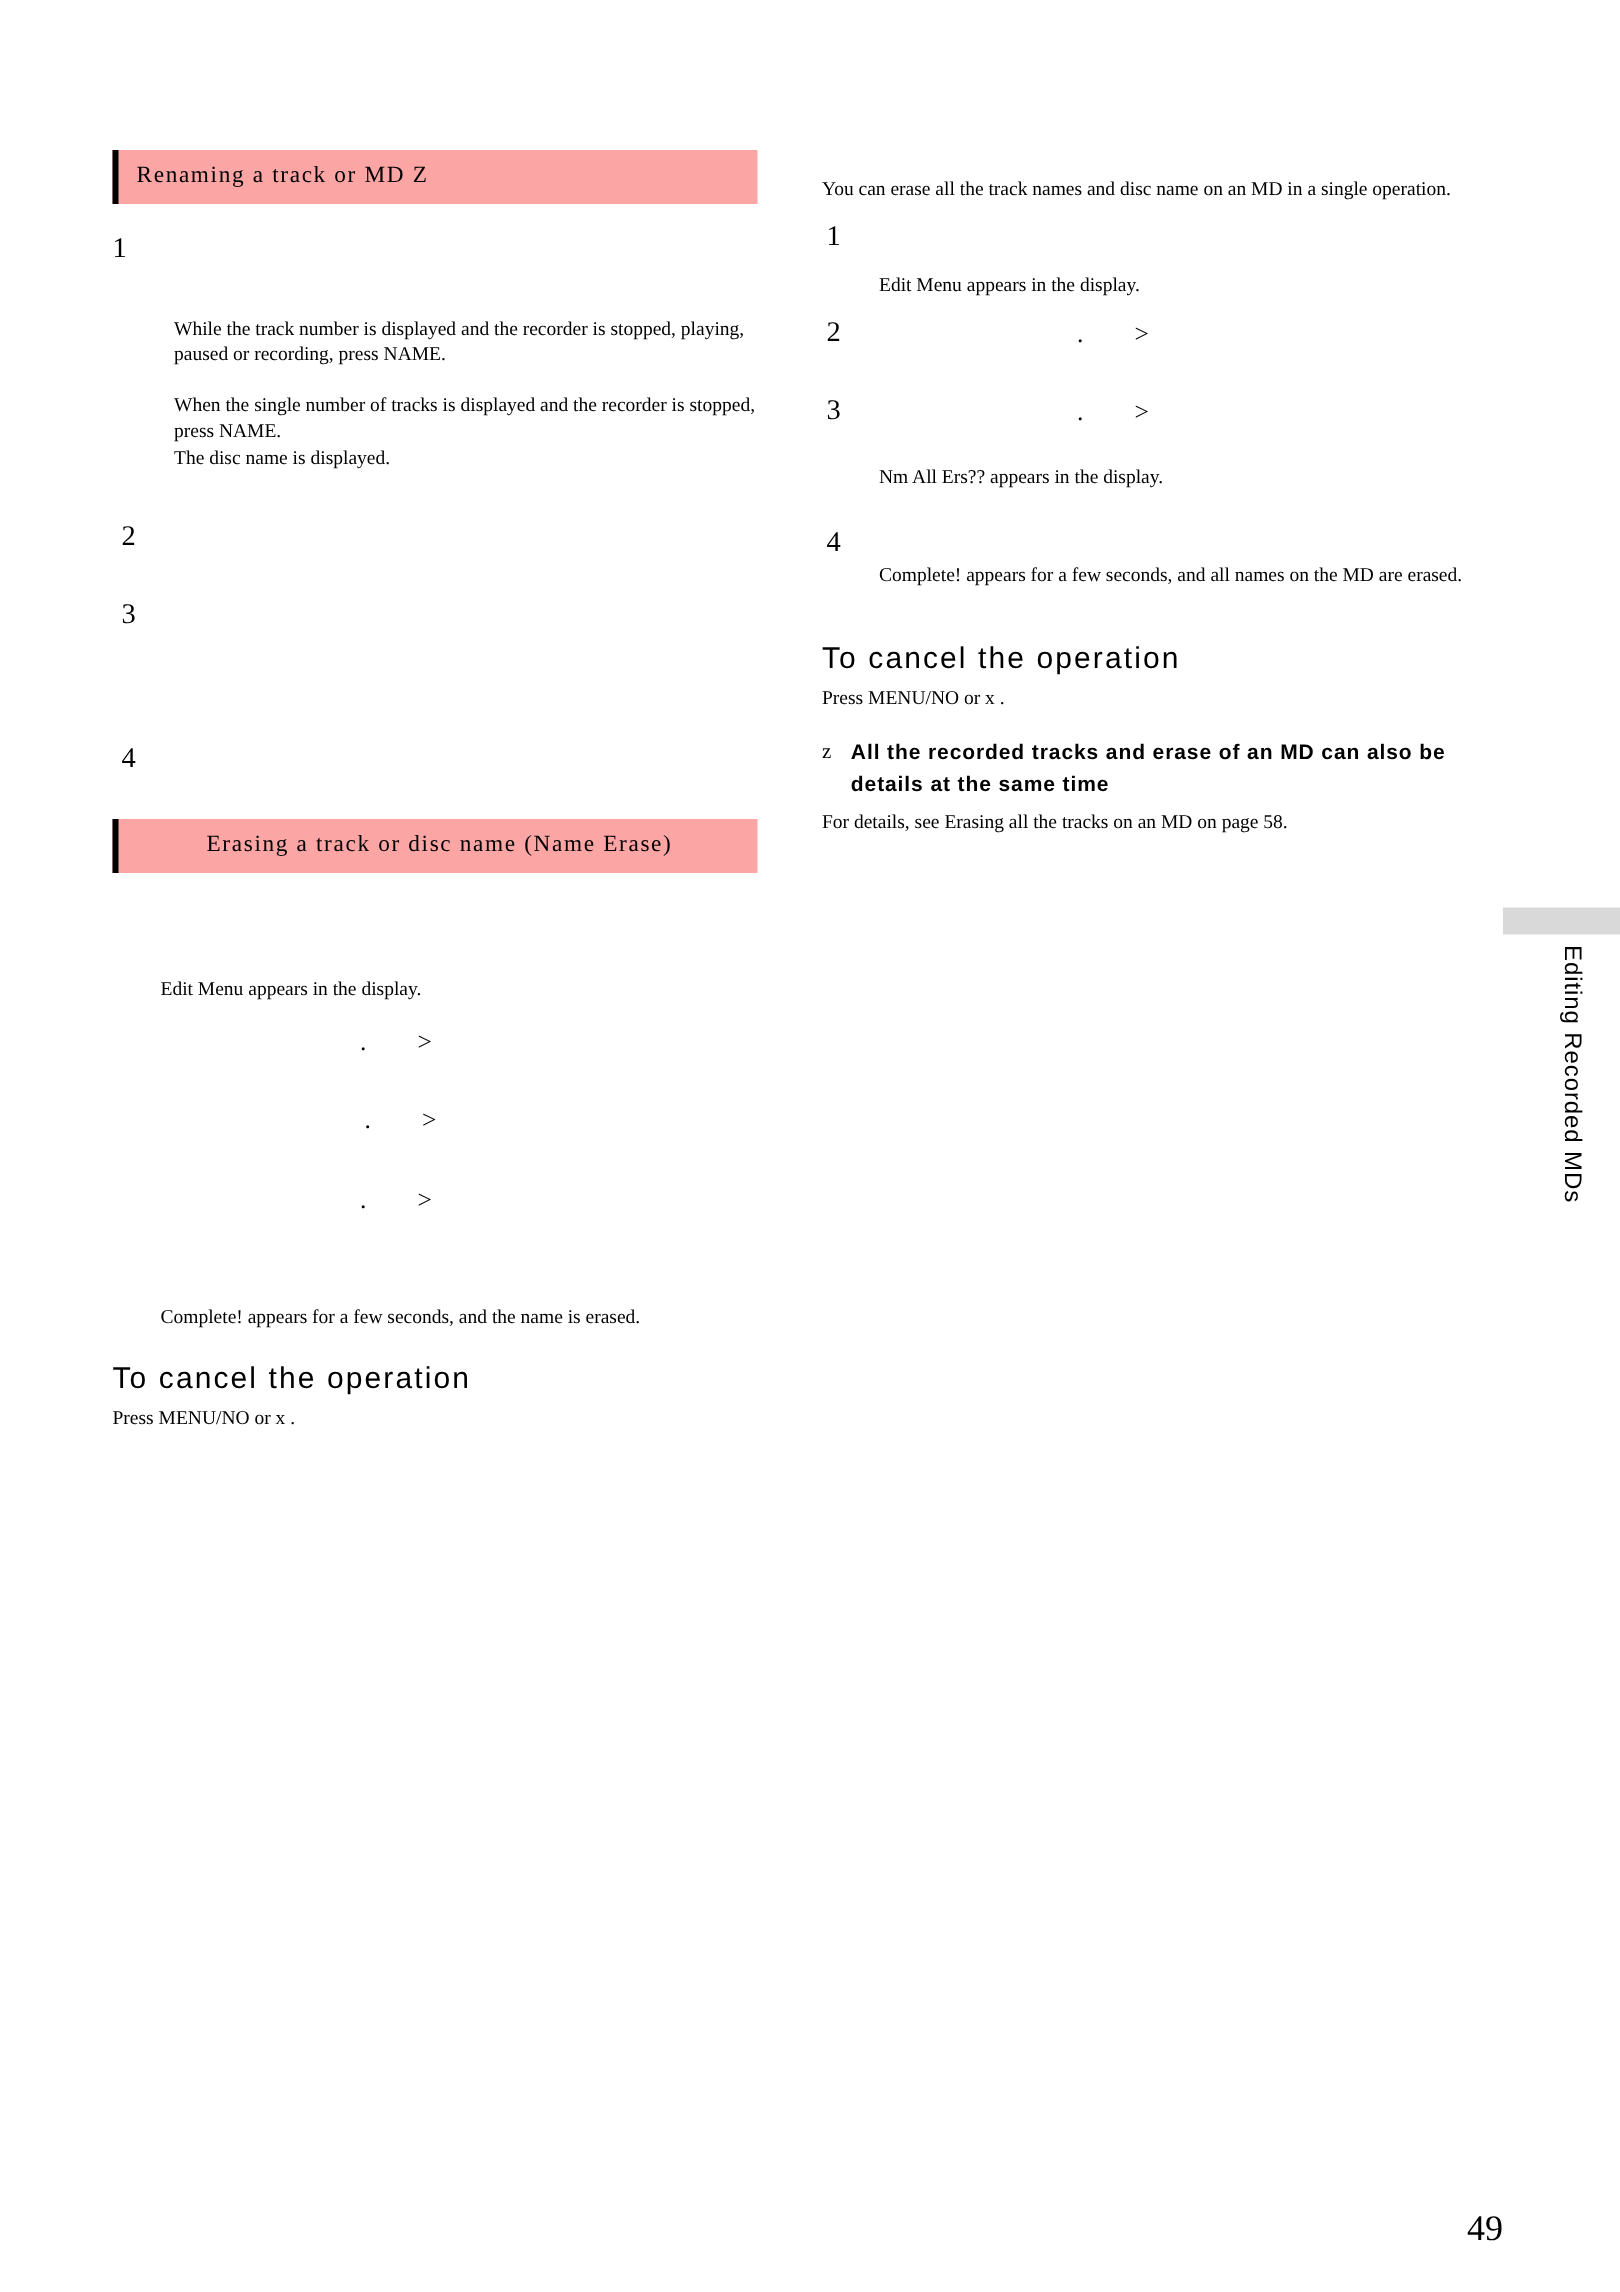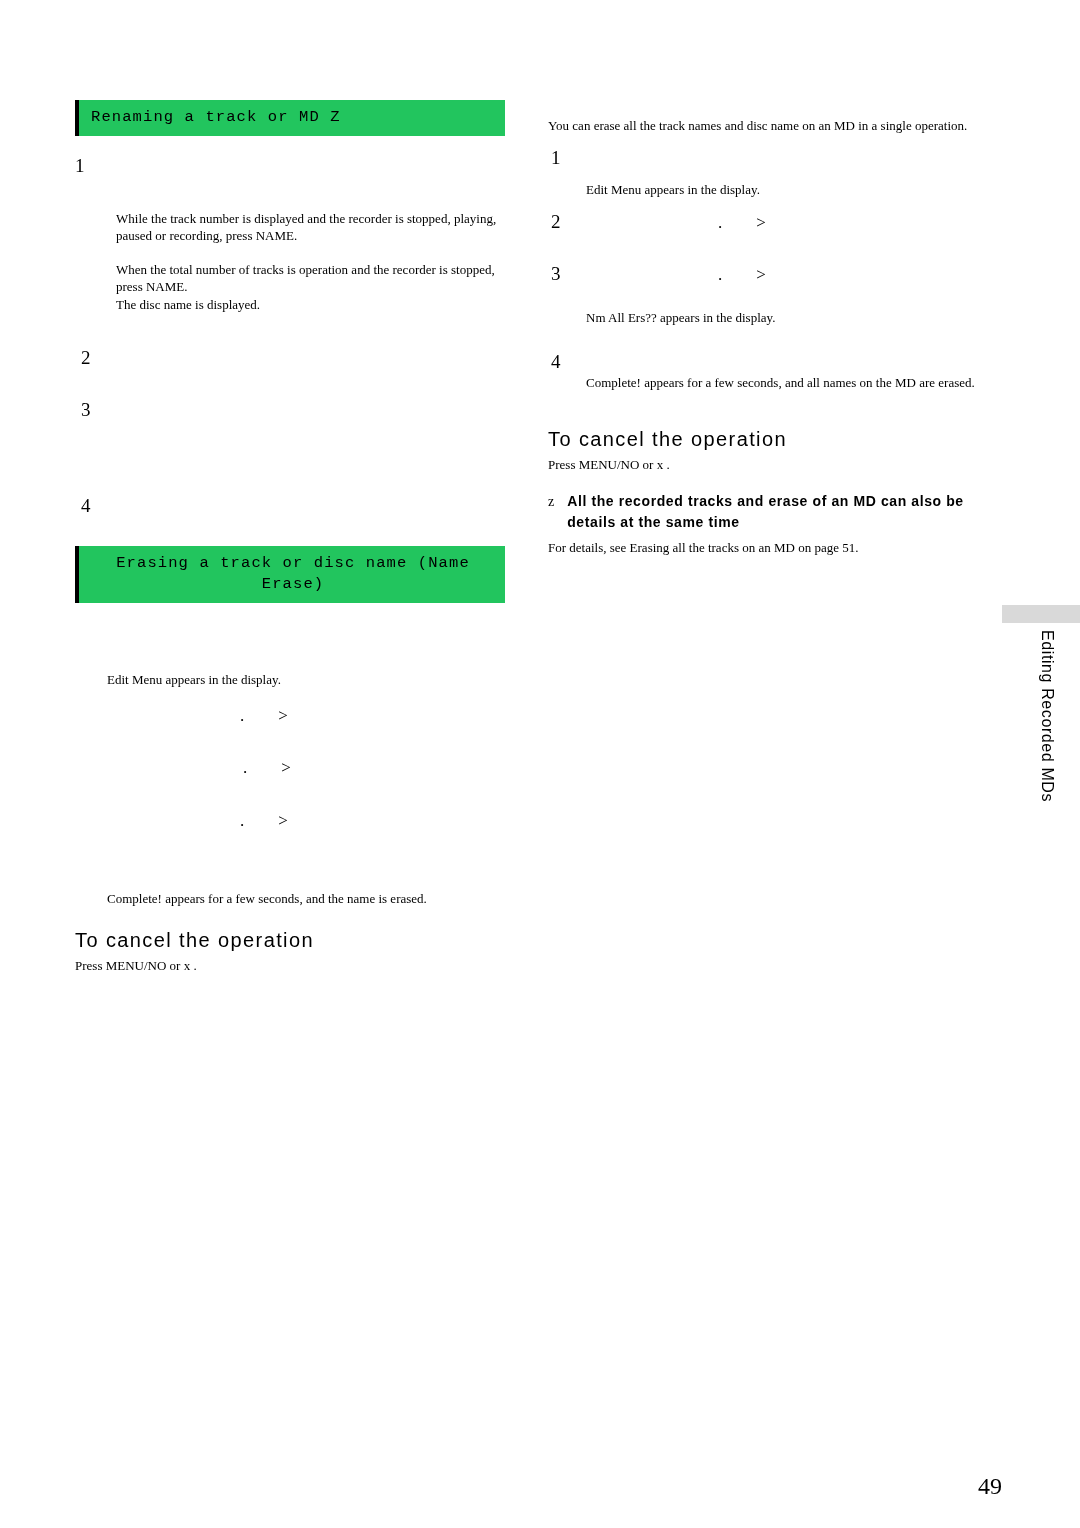--- a/index.html
+++ b/index.html
@@ -30,24 +30,24 @@
   }
   .col-right {
     position: absolute;
     left: 548px;
     top: 100px;
     width: 432px;
   }
 
   
   .heading-bar {
-    background: #22c55e;
+    background: #fca5a5;
     border-left: 4px solid #000000;
     padding: 7px 10px 8px 12px;
-    font-family: Liberation Mono, monospace;
+    font-family: Liberation Serif, serif;
     font-size: 15.5px;
     letter-spacing: 1.1px;
     line-height: 1.35;
     color: #000000;
     box-sizing: border-box;
   }
   .heading-bar.two-line {
     padding-bottom: 9px;
   }
 
@@ -154,21 +154,21 @@
   <div class="col-left">
 
     <div class="heading-bar">Renaming a track or MD Z</div>
 
     <div style="height:20px"></div>
 
     <div class="step" style="min-height:180px;">
       <div class="step-num">1</div>
       <div class="step-body indent-left" style="padding-top:54px;">
         <p class="para">While the track number is displayed and the recorder is stopped, playing, paused or recording, press NAME.</p>
-        <p class="para" style="margin-top:17px; white-space:pre-line;">When the total number of tracks is operation and the recorder is stopped, press NAME.
+        <p class="para" style="margin-top:17px; white-space:pre-line;">When the single number of tracks is displayed and the recorder is stopped, press NAME.
 The disc name is displayed.</p>
       </div>
     </div>
 
     <div class="step" style="min-height:52px; margin-top:12px;">
       <div class="step-num" style="left:6px;">2</div>
     </div>
 
     <div class="step" style="min-height:96px;">
       <div class="step-num" style="left:6px;">3</div>
@@ -249,21 +249,21 @@
     <div style="height:18px"></div>
 
     <div class="note">
       <div style="display:flex; gap:13px;">
         <span class="zglyph">z</span>
         <span>
           <span>All the recorded tracks and erase of an MD can also be</span><br>
           <span>details at the same time</span>
         </span>
       </div>
-      <p class="para" style="font-family:'Liberation Serif',serif; font-weight:normal; letter-spacing:0; margin-top:6px;">For details, see  Erasing all the tracks on an MD  on page 51.</p>
+      <p class="para" style="font-family:'Liberation Serif',serif; font-weight:normal; letter-spacing:0; margin-top:6px;">For details, see  Erasing all the tracks on an MD  on page 58.</p>
     </div>
   </div>
 
   <div class="tab-bar"></div>
   <div class="tab-label">Editing Recorded MDs</div>
 
   <div class="page-num">49</div>
 </div>
 
 </body></html>

